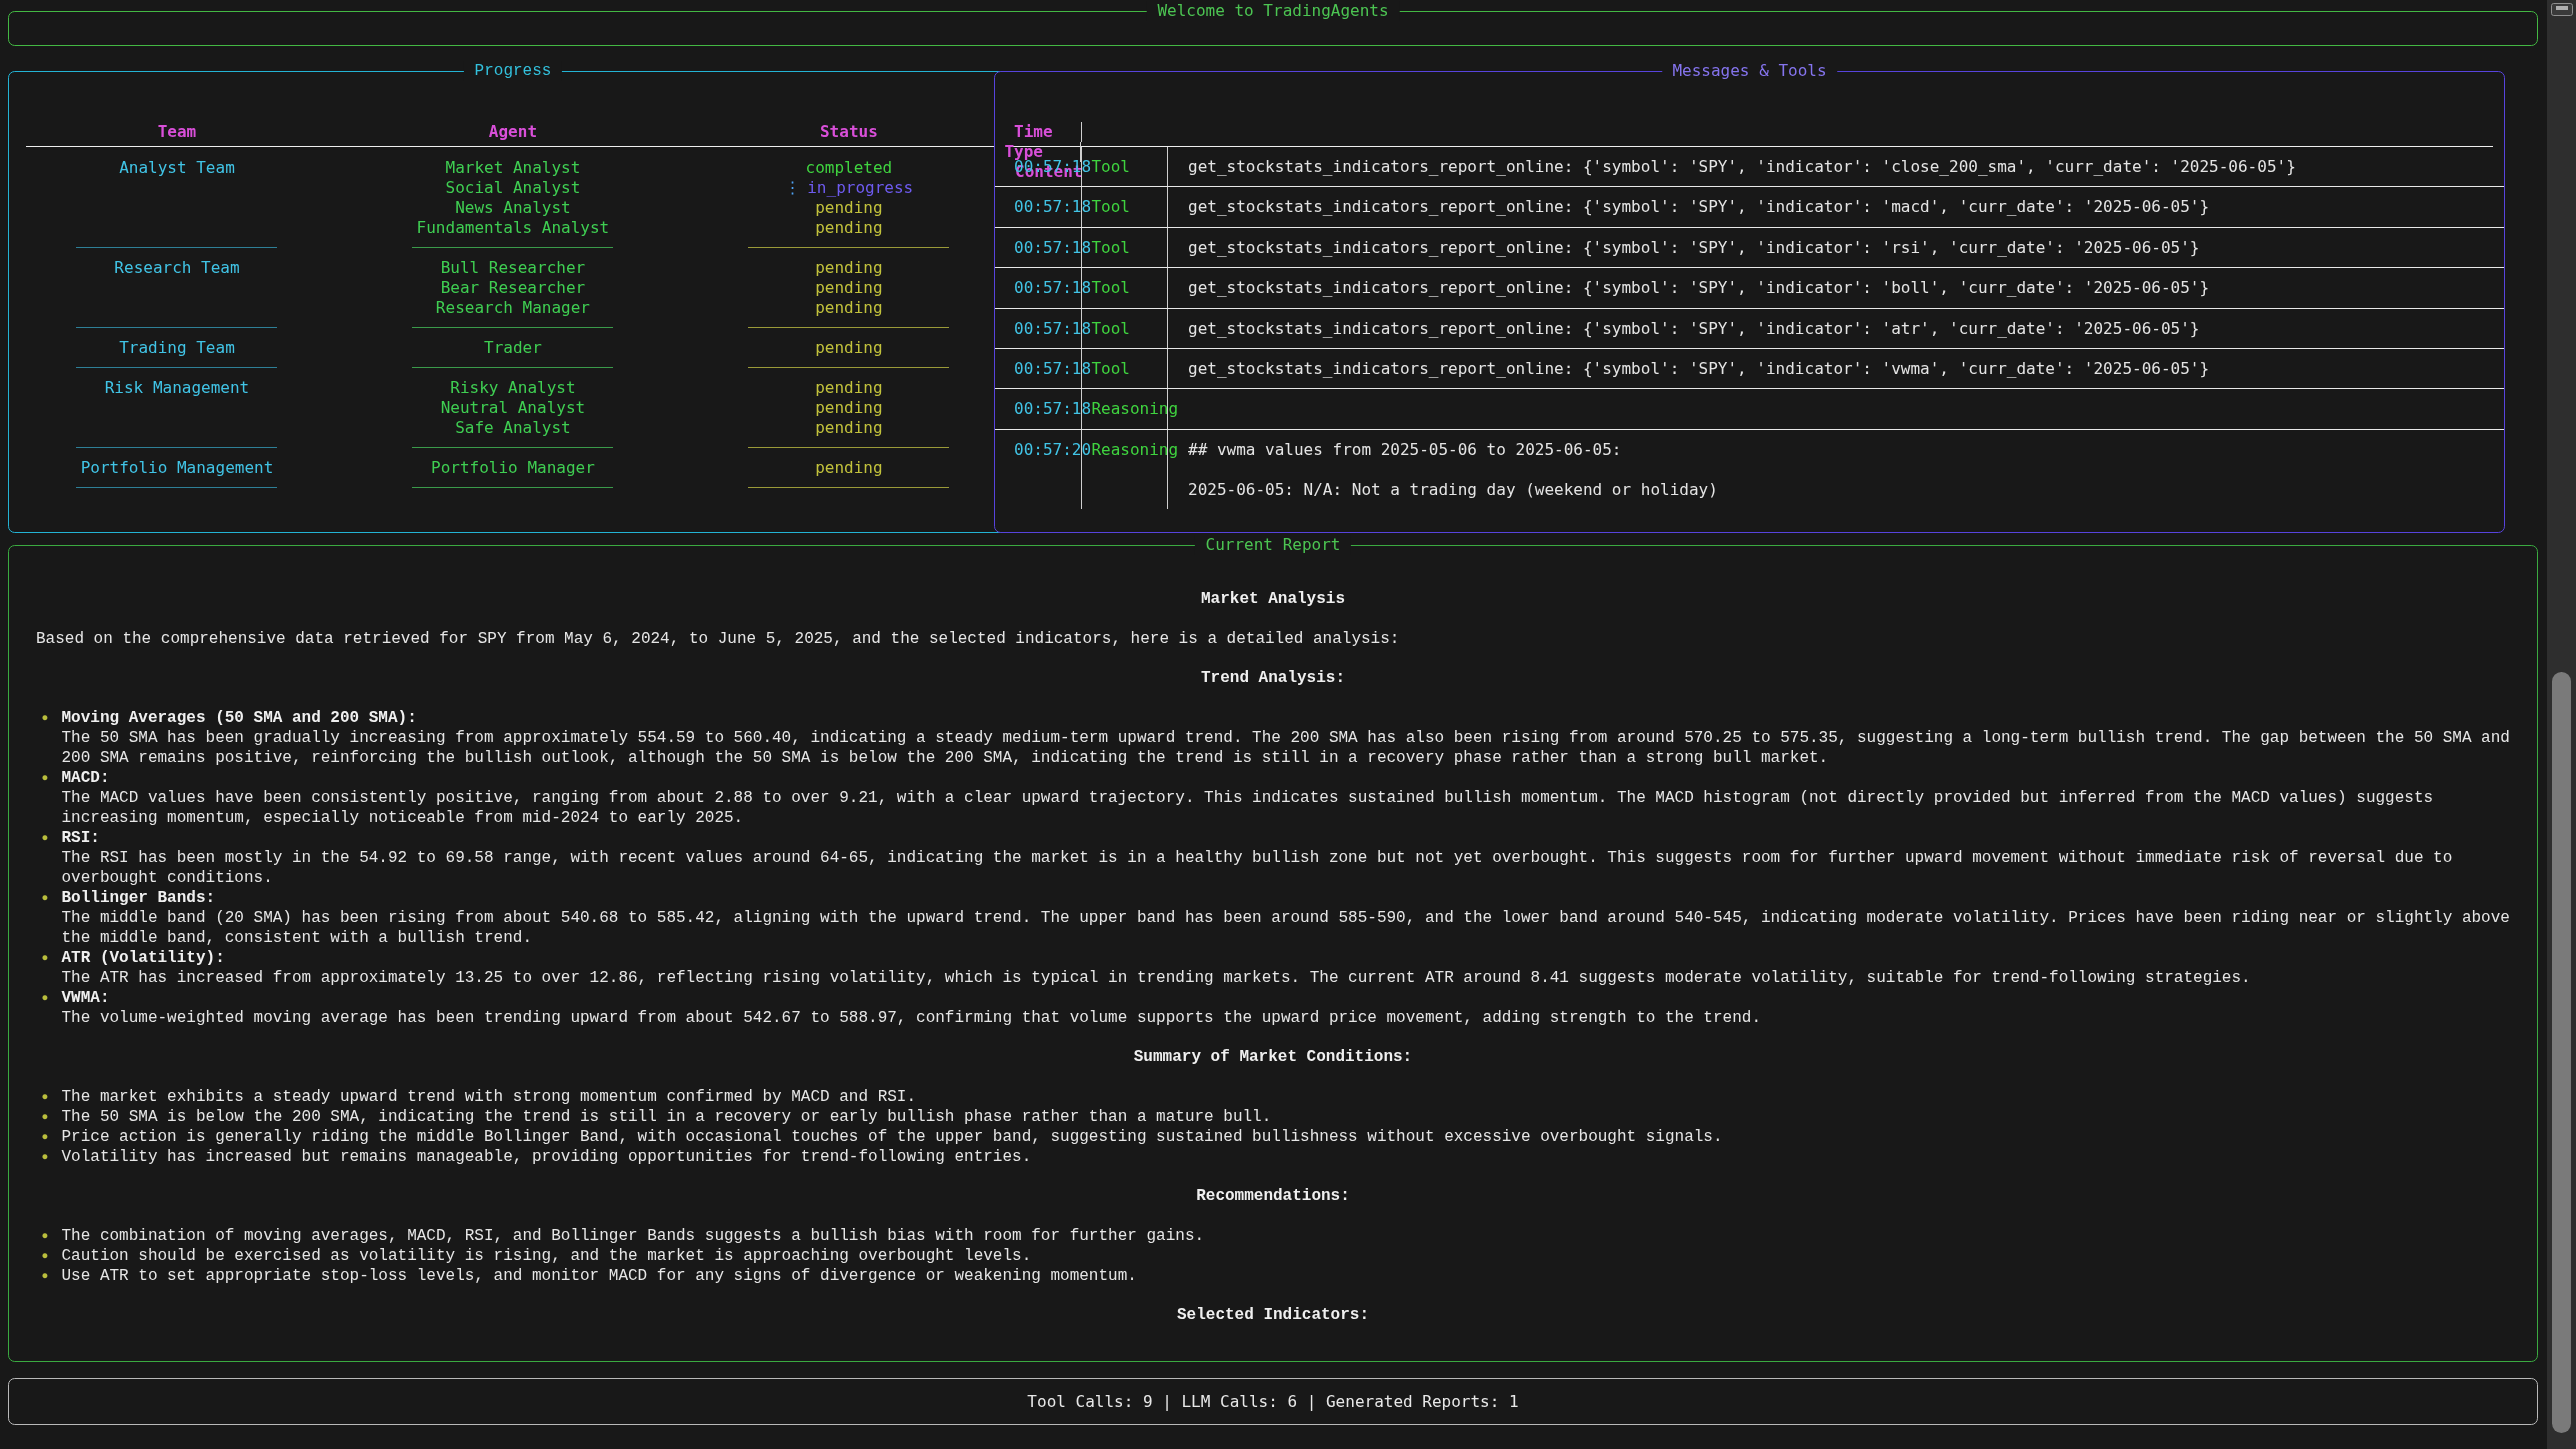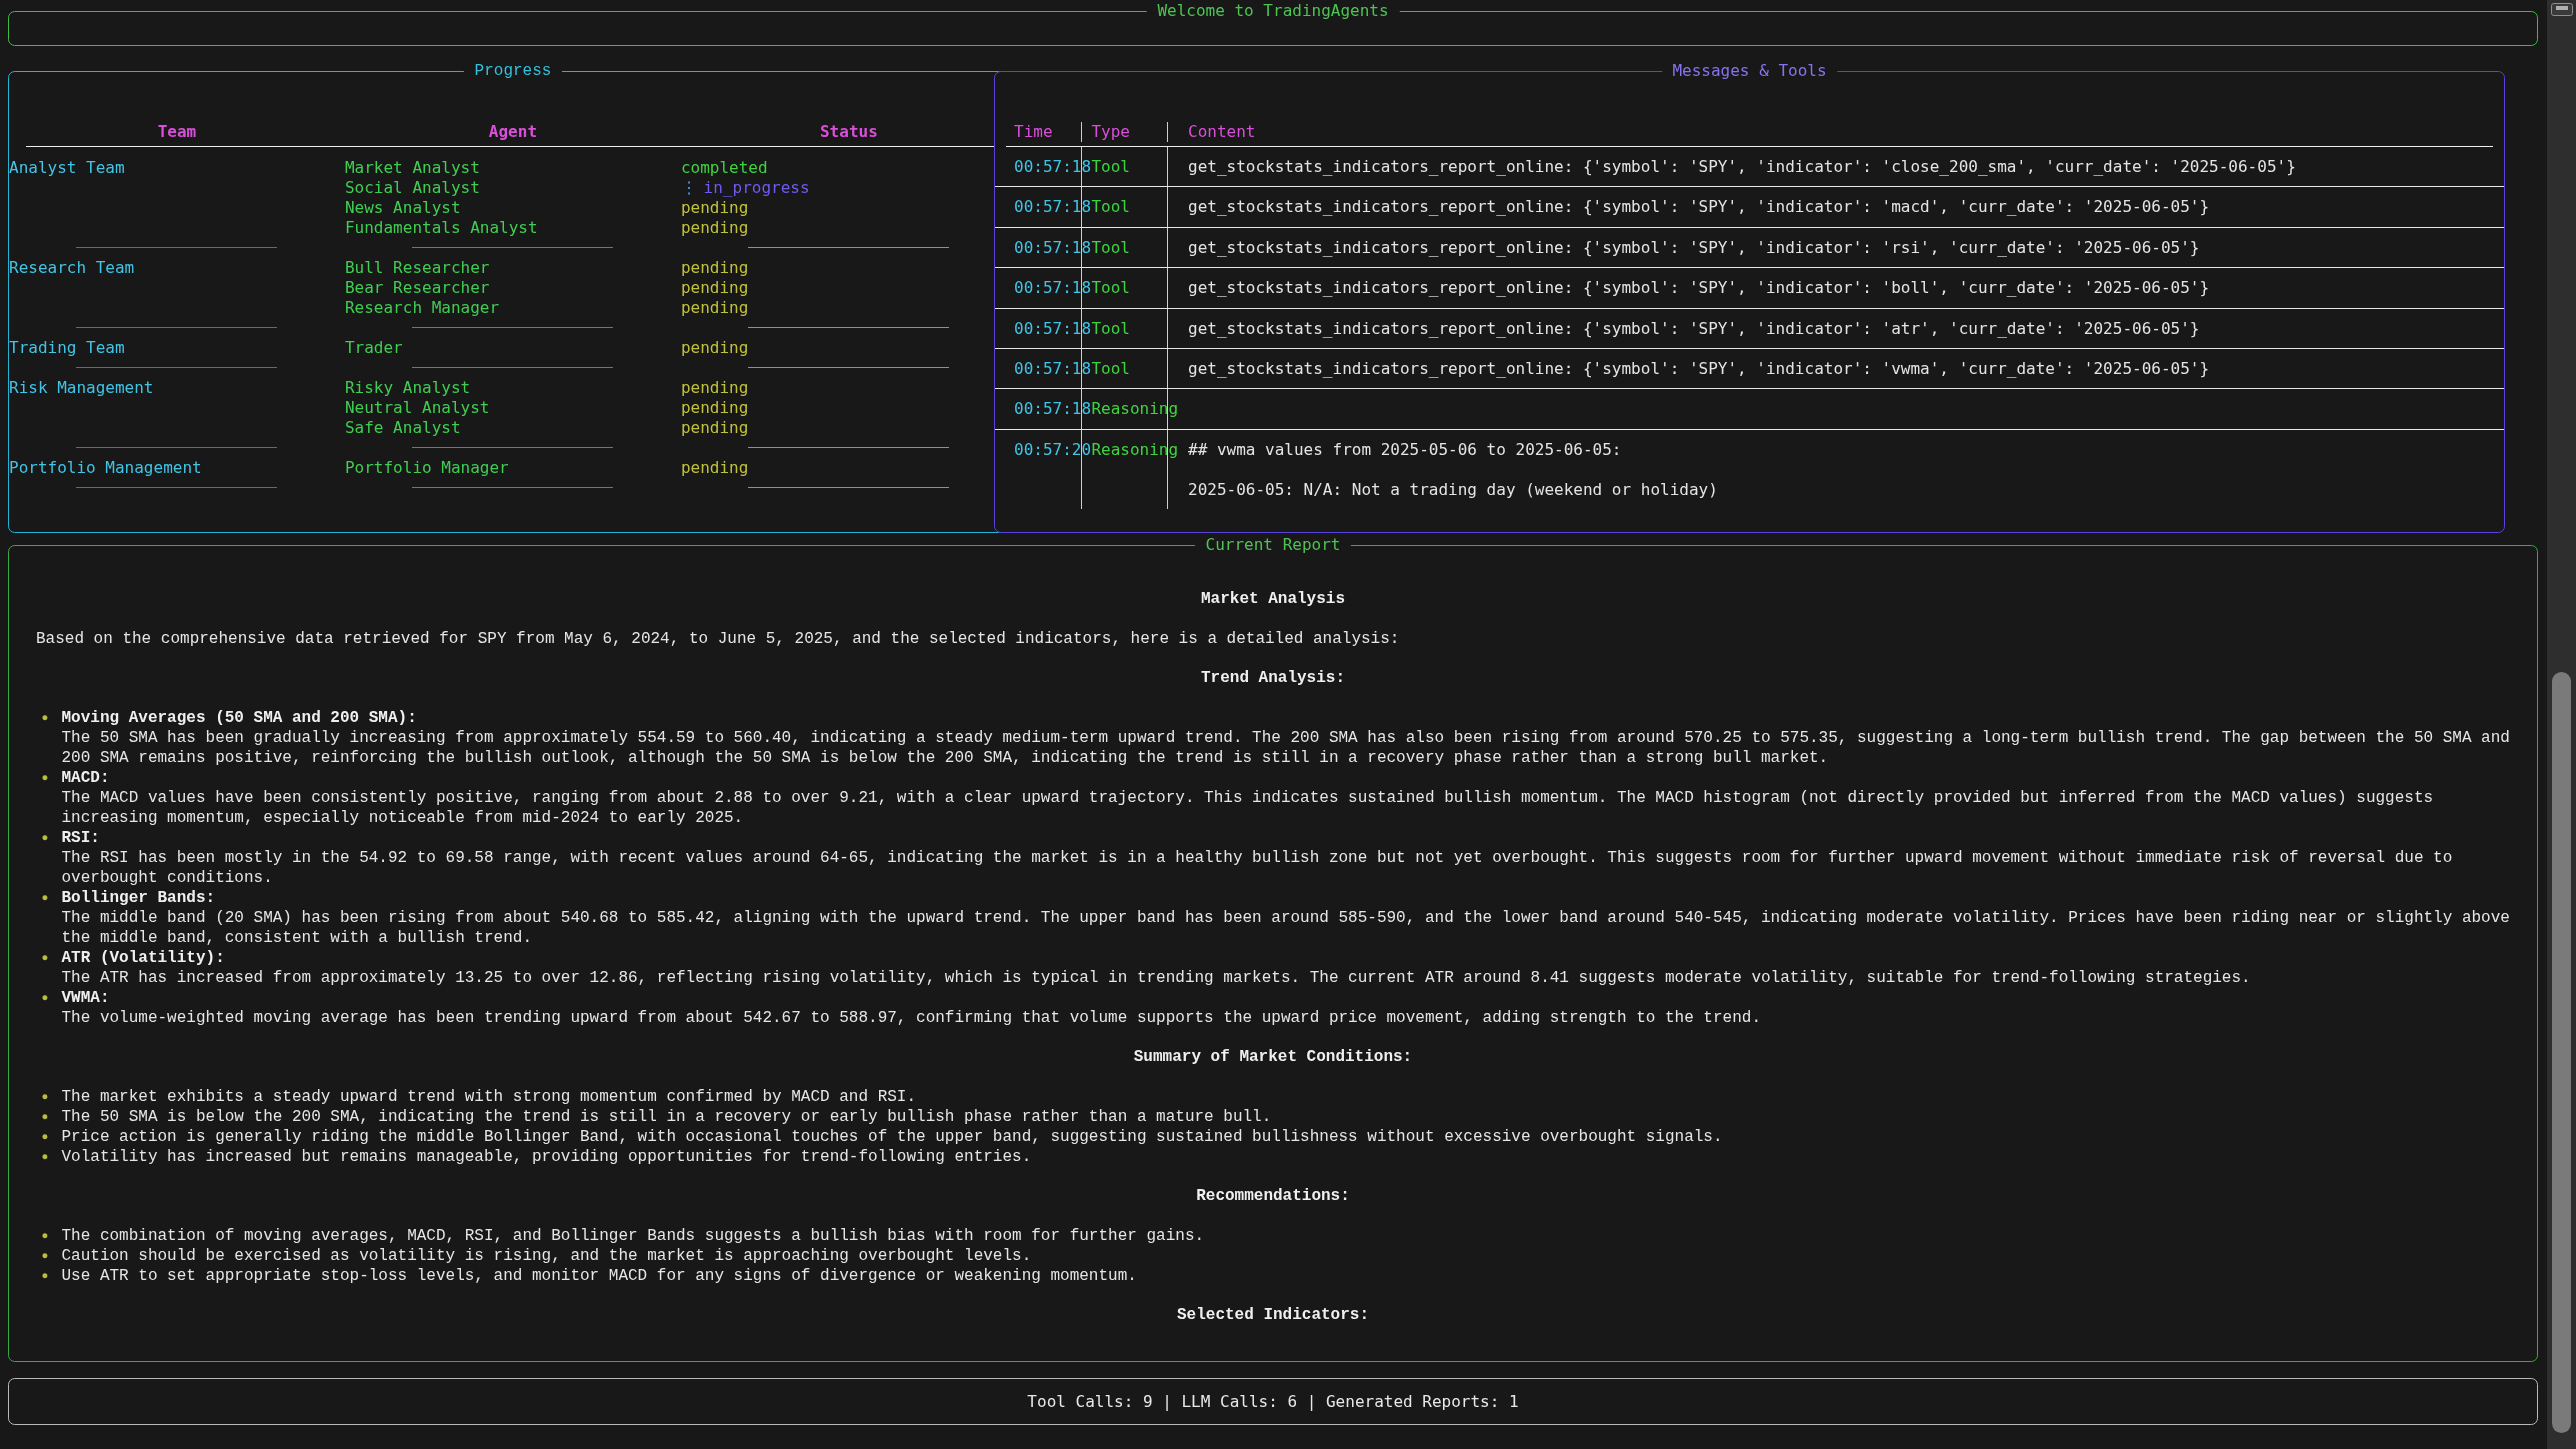--- a/index.html
+++ b/index.html
@@ -16,39 +16,39 @@
   }
   
   #welcome{left:8px;top:10.7px;width:2530px;height:35px;border-color:#43b843;}
   #welcome .panel-title{color:#4cc452;}
   
   #progress{left:8px;top:71px;width:1010px;height:462px;border-color:#23b3d4;}
   #progress .panel-title{color:#33c1dd;font-family:Liberation Mono, monospace;}
   .ptable{padding-top:50px;}
   .phead{display:flex;font-weight:bold;color:#d94fd9;height:20px;}
   .phead .pcell{text-align:center;}
-  .pcell{width:33.33%;text-align:left;box-sizing:border-box;}
+  .pcell{width:33.33%;text-align:center;box-sizing:border-box;}
   .prule{border-top:1.3px solid #eeeeee;margin:4px 17.4px 10.7px 17.4px;}
   .prow{display:flex;height:20px;align-items:flex-start;}
   .team{color:#41c4e6;}
   .agent{color:#3fce52;}
   .st-completed{color:#3fd33f;}
   .st-pending{color:#c2c23c;}
   .st-inprogress{color:#6e5bf0;}
   .spinner{color:#4fa3f5;margin-right:6.7px;}
   .prow.sep .pcell{display:flex;justify-content:center;align-items:center;height:20px;}
   .sepline{display:block;width:201px;border-top:1.3px solid;}
   .sl-team{border-color:#2e7f96;}
   .sl-agent{border-color:#3a9a4a;}
   .sl-status{border-color:#9a9a38;}
   
   #messages{left:994px;top:71px;width:1511px;height:462px;border-color:#5743dd;}
   #messages .panel-title{color:#8574ee;}
   .mtable{padding-top:50px;}
-  .mhead{display:flex;font-weight:normal;color:#d94fd9;height:20px;}
+  .mhead{display:flex;font-weight:bold;color:#d94fd9;height:20px;flex-direction:column;}
   .mrule{border-top:1.3px solid #eeeeee;margin:4px 10.7px 0 10.7px;}
   .mtime{width:87px;padding-left:19px;box-sizing:border-box;flex:none;border-right:1.3px solid #cfcfcf;color:#41c4e6;}
   .mtype{width:86px;padding-left:9.4px;box-sizing:border-box;flex:none;border-right:1.3px solid #cfcfcf;color:#3fd33f;}
   .mcontent{flex:1;padding-left:20px;padding-right:13.4px;box-sizing:border-box;color:#e4e4e4;white-space:pre-wrap;word-break:break-word;}
   .mhead .mtime,.mhead .mtype{color:#d94fd9;}
   .mhead .mcontent{color:#d94fd9;}
   .mrow{display:flex;border-bottom:1.3px solid #e8e8e8;}
   .mrow .mcell{padding-top:10px;padding-bottom:9.4px;}
   .mrow:last-child{border-bottom:none;}
   .mhead .mtime,.mhead .mtype{border-right:1.3px solid #cfcfcf;}

